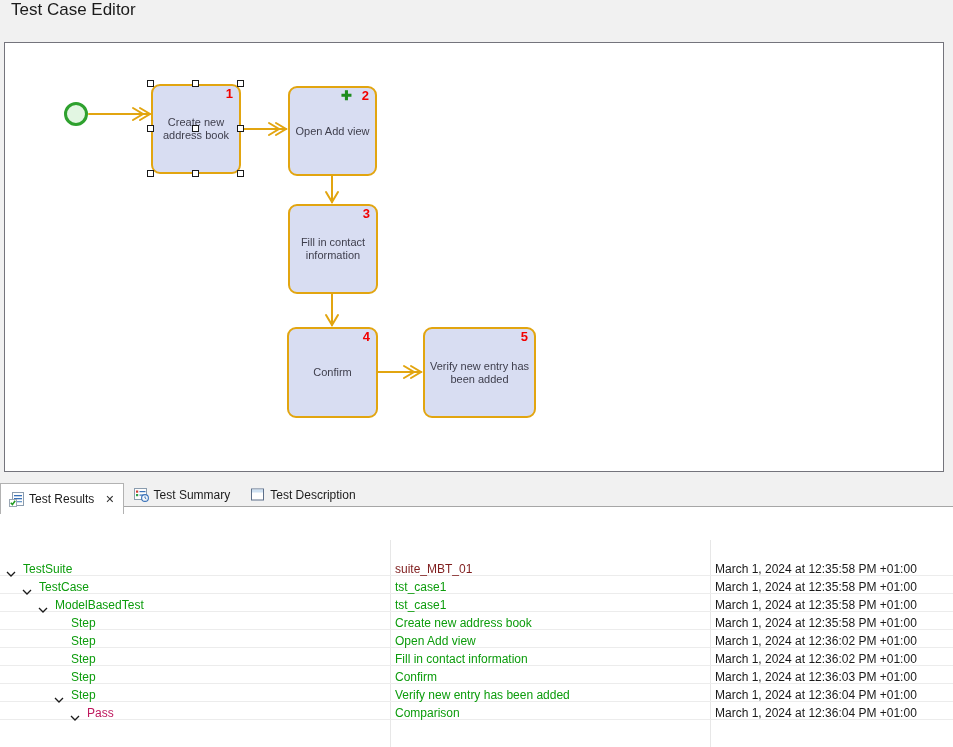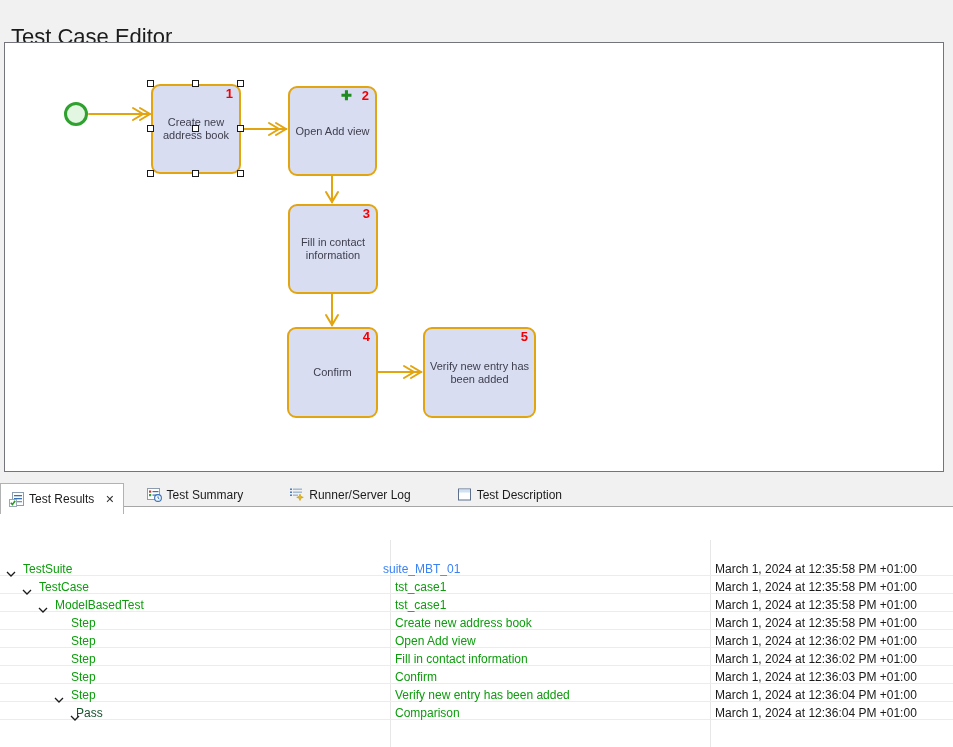--- a/index.html
+++ b/index.html
@@ -2,42 +2,42 @@
 <html><head>
 <meta charset="utf-8">
 <style>
   html,body{margin:0;padding:0;}
   body{
     width:953px;height:747px;position:relative;overflow:hidden;
     font-family:"Liberation Sans",sans-serif;background:#ffffff;
   }
   
   .titlebar{position:absolute;top:0;left:0;right:0;height:42px;background:#f1f1f1;}
-  .titlebar .title{position:absolute;left:11px;top:24px;font-size:22px;color:#1b1b1b;text-align:center;}
+  .titlebar .title{position:absolute;left:11px;top:0;font-size:17px;color:#1b1b1b;text-align:center;}
 
   
   .canvas-area{position:absolute;top:42px;left:0;right:0;height:441px;background:#f1f1f1;}
   .canvas{position:absolute;left:4px;top:0;width:940px;height:430px;background:#ffffff;
           border:1px solid #74747c;box-sizing:border-box;}
   .arrow-layer{position:absolute;left:0;top:0;width:938px;height:428px;z-index:1;}
   .node{position:absolute;z-index:2;background:#d8ddf2;border:2px solid #e2a510;border-radius:9px;
         box-sizing:border-box;display:flex;align-items:center;justify-content:center;
         text-align:center;font-size:11px;line-height:13px;color:#3e3e4c;padding:3px;}
   .node .num{position:absolute;top:1px;right:6px;font-size:13px;font-weight:bold;color:#f20000;line-height:13px;}
   .node .plus{position:absolute;top:1px;right:23px;font-size:13px;font-weight:bold;color:#1e8c1e;line-height:13px;}
   .start-node{position:absolute;z-index:2;border-radius:50%;background:#e2f6e2;
               border:3px solid #2ea12e;box-sizing:border-box;}
   .handle{position:absolute;z-index:3;width:7px;height:7px;background:#ffffff;
           border:1px solid #1a1a1a;box-sizing:border-box;}
 
   
   .tabbar{position:absolute;top:483px;left:0;right:0;height:23px;background:#f1f1f1;
           border-bottom:1px solid #a6a6a6;display:flex;align-items:stretch;z-index:2;}
   .tab{display:flex;align-items:center;gap:5px;font-size:12px;color:#1c1c1c;
-       padding:0 23px;white-space:nowrap;cursor:default;}
+       padding:0 10px;white-space:nowrap;cursor:default;}
   .tab.active{background:#ffffff;border:1px solid #b2b2b2;border-bottom:none;
               height:24px;box-sizing:border-box;padding:15px 8px;}
   .tab .ticon{width:15px;height:15px;display:inline-block;flex:0 0 15px;}
   .tab .close{margin-left:6px;font-size:11px;color:#333333;}
 
   
   .results{position:absolute;top:507px;left:0;right:0;bottom:0;background:#ffffff;font-size:12px;}
   .vline{position:absolute;top:33px;bottom:0;width:1px;background:#e7e7e7;}
   .thead{position:absolute;top:33px;left:0;right:0;height:20px;border-bottom:1px solid #ececec;}
   .thead .col{position:absolute;top:3px;color:#1a1a1a;}
@@ -128,51 +128,37 @@
         <rect x="5.5" y="7.5" width="6" height="1.2" fill="#3a72b8"></rect>
         <circle cx="11" cy="11" r="3.4" fill="#f2f7fc" stroke="#3a72b8" stroke-width="1.1"></circle>
         <path d="M11 9.4 L11 11 L12.3 11.8" fill="none" stroke="#3a72b8" stroke-width="1"></path>
       </svg>
     </span>
     <span>Test Summary</span>
   </div>
   <div class="tab">
     <span class="ticon">
       <svg width="15" height="15" viewBox="0 0 15 15">
-        <rect x="1" y="1.5" width="2" height="1.4" fill="#3a72b8"></rect>
-          <rect x="4" y="1.5" width="9" height="1.4" fill="#9db6d2"></rect>
-        <rect x="1" y="4.5" width="2" height="1.4" fill="#3a72b8"></rect>
-          <rect x="4" y="4.5" width="9" height="1.4" fill="#9db6d2"></rect>
-        <rect x="1" y="7.5" width="2" height="1.4" fill="#3a72b8"></rect>
-          <rect x="4" y="7.5" width="5" height="1.4" fill="#9db6d2"></rect>
-        <path d="M11 7 L11.9 9.4 L14.3 10.3 L11.9 11.2 L11 13.6 L10.1 11.2 L7.7 10.3 L10.1 9.4 Z" fill="#e8b90f" stroke="#b98d08" stroke-width="0.5"></path>
-      </svg>
-    </span>
-    <span>Runner/Server Log</span>
-  </div>
-  <div class="tab">
-    <span class="ticon">
-      <svg width="15" height="15" viewBox="0 0 15 15">
         <rect x="1.5" y="2" width="12" height="11" fill="#ffffff" stroke="#5d6f89"></rect>
         <rect x="2" y="2.5" width="11" height="3" fill="#cfe1f2"></rect>
       </svg>
     </span>
     <span>Test Description</span>
   </div>
 </div>
 
 <div class="results" id="results">
   <div class="vline" style="left:390px"></div>
   <div class="vline" style="left:710px"></div>
 <div class="trow" style="top: 53px;">
       <span class="chev" style="left: 6px;"><svg width="10" height="6" viewBox="0 0 10 6">
           <polyline points="1,1 5,5 9,1" fill="none" stroke="#1a1a1a" stroke-width="1.3"></polyline>
         </svg></span>
       <span class="cell" style="left: 23px; color: rgb(12, 156, 12);">TestSuite</span>
-      <span class="cell" style="left: 383px; color: #3b82f6;">suite_MBT_01</span>
+      <span class="cell" style="left: 395px; color: #7f1d1d;">suite_MBT_01</span>
       <span class="cell" style="left: 715px; color: rgb(26, 26, 26);">March 1, 2024 at 12:35:58 PM +01:00</span>
     </div>
     <div class="trow" style="top: 71px;">
       <span class="chev" style="left: 22px;"><svg width="10" height="6" viewBox="0 0 10 6">
           <polyline points="1,1 5,5 9,1" fill="none" stroke="#1a1a1a" stroke-width="1.3"></polyline>
         </svg></span>
       <span class="cell" style="left: 39px; color: rgb(12, 156, 12);">TestCase</span>
       <span class="cell" style="left: 395px; color: rgb(12, 156, 12);">tst_case1</span>
       <span class="cell" style="left: 715px; color: rgb(26, 26, 26);">March 1, 2024 at 12:35:58 PM +01:00</span>
     </div>
@@ -209,17 +195,17 @@
           <polyline points="1,1 5,5 9,1" fill="none" stroke="#1a1a1a" stroke-width="1.3"></polyline>
         </svg></span>
       <span class="cell" style="left: 71px; color: rgb(12, 156, 12);">Step</span>
       <span class="cell" style="left: 395px; color: rgb(12, 156, 12);">Verify new entry has been added</span>
       <span class="cell" style="left: 715px; color: rgb(26, 26, 26);">March 1, 2024 at 12:36:04 PM +01:00</span>
     </div>
     <div class="trow" style="top: 197px;">
       <span class="chev" style="left: 70px;"><svg width="10" height="6" viewBox="0 0 10 6">
           <polyline points="1,1 5,5 9,1" fill="none" stroke="#1a1a1a" stroke-width="1.3"></polyline>
         </svg></span>
-      <span class="cell" style="left: 76px; color: #14532d;">Pass</span>
+      <span class="cell" style="left: 87px; color: #be185d;">Pass</span>
       <span class="cell" style="left: 395px; color: rgb(12, 156, 12);">Comparison</span>
       <span class="cell" style="left: 715px; color: rgb(26, 26, 26);">March 1, 2024 at 12:36:04 PM +01:00</span>
     </div>
   </div>
 
 </body></html>

